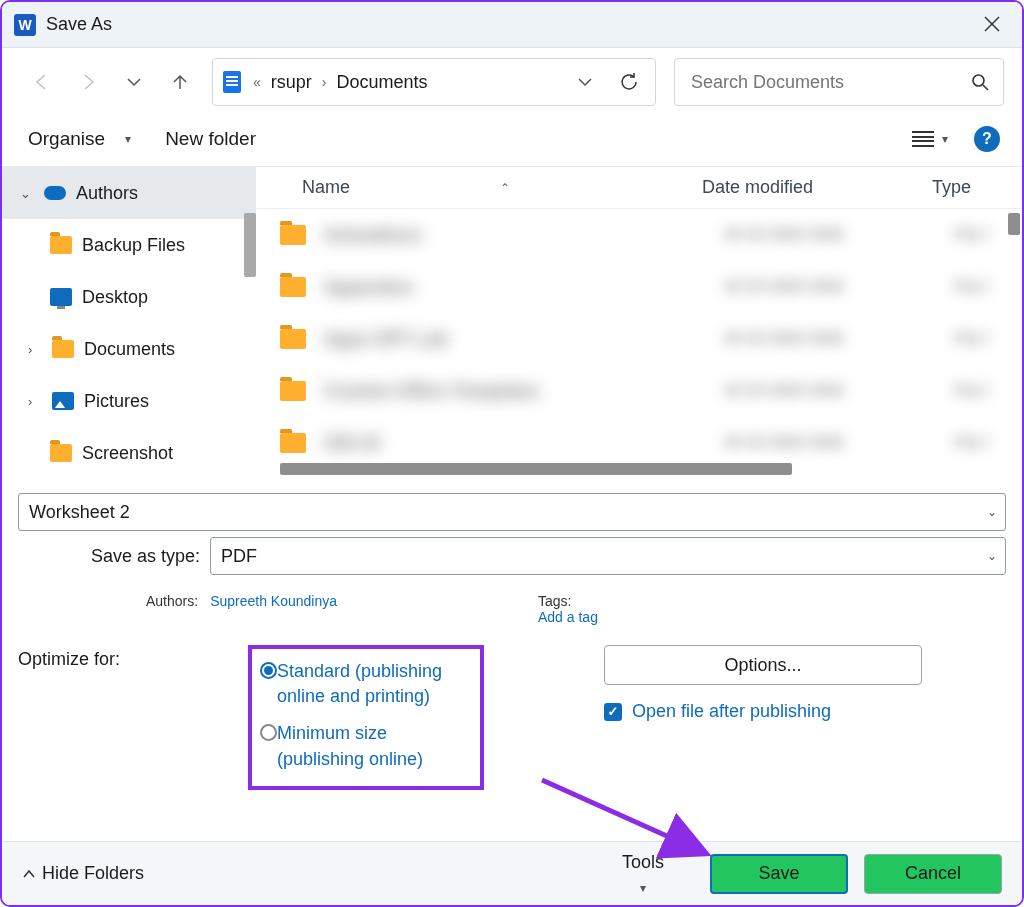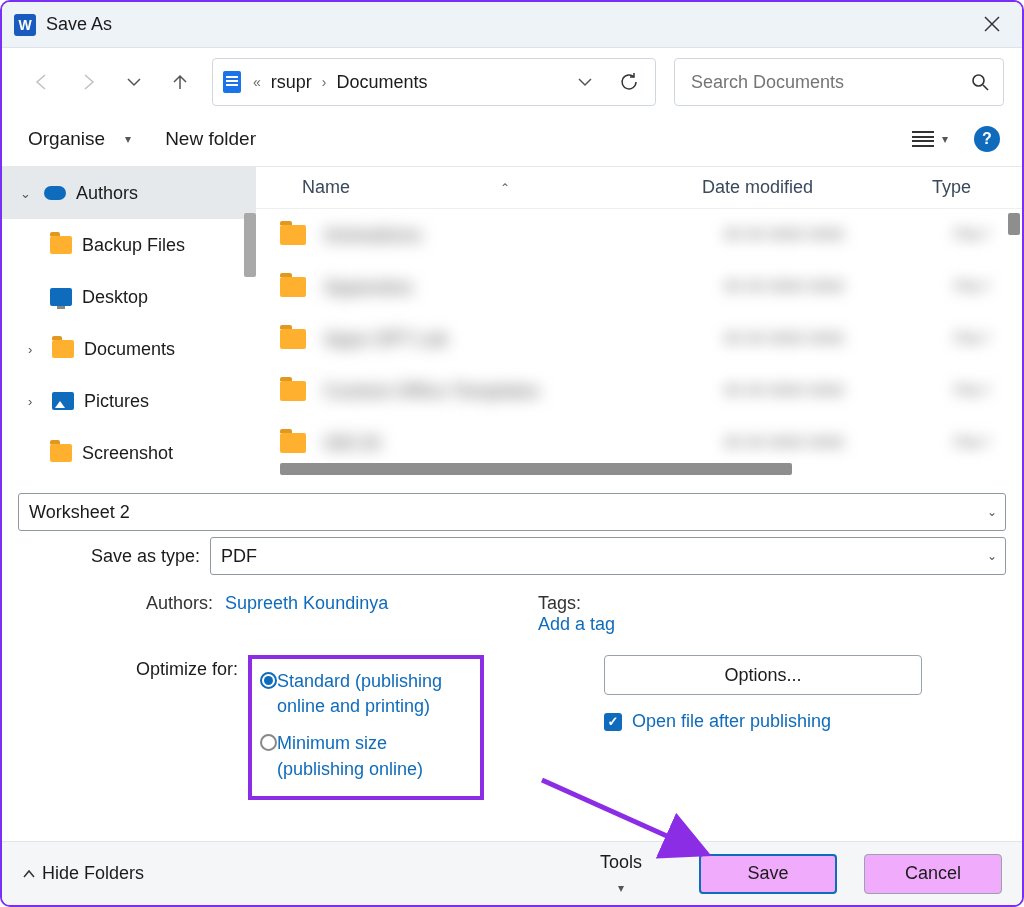--- a/index.html
+++ b/index.html
@@ -70,47 +70,47 @@
   .blur-sm { filter: blur(7px); color:#777; font-size:16px; }
   .hscroll { position:absolute; bottom:4px; left:24px; right:230px; height:12px; background:#8e8e8e; border-radius:2px; }
   .vscroll { position:absolute; right:2px; top:46px; width:12px; height:22px; background:#8e8e8e; border-radius:2px; }
 
   
   .form { padding:14px 16px 0 16px; }
   .fr { display:flex; align-items:center; margin-bottom:6px; }
   .flab { width:192px; text-align:right; padding-right:10px; font-size:18px; }
   .finput { flex:1; height:38px; border:1px solid #8f98a3; border-radius:3px; padding:0 10px; font-size:18px; display:flex; align-items:center; position:relative; }
   .finput .dd { position:absolute; right:8px; font-size:12px; color:#555; }
-  .meta { display:flex; padding:12px 0 0 0; font-size:18px; }
+  .meta { display:flex; padding:12px 0 0 0; font-size:14px; }
   .meta .mlab { color:#333; margin-right:12px; }
   .meta .mval.link { color:#0f6cbd; cursor:pointer; }
   .meta .col1 { padding-left:128px; display:flex; width:520px; }
   .meta .col2 { display:flex;flex-direction:column; }
 
   .optrow { display:flex; padding:20px 0 0 0; }
-  .optrow .olab { width:230px; text-align:right; padding-right:10px; padding-top:4px; font-size:18px; }
+  .optrow .olab { width:230px; padding-right:10px; padding-top:4px; font-size:18px; }
   .radiobox { border:4px solid #8c2de6; padding:10px 18px 14px 8px; width:236px; }
   .radio { display:flex; align-items:flex-start; gap:0; margin-bottom:12px; cursor:pointer; }
   .radio:last-child { margin-bottom:0; }
   .rcirc { width:17px; height:17px; border:2px solid #0f6cbd; border-radius:50%; margin-top:3px; flex-shrink:0; display:flex; align-items:center; justify-content:center; }
   .rcirc.sel::after { content:""; width:9px; height:9px; background:#0f6cbd; border-radius:50%; }
   .rcirc.unsel { border-color:#888; }
   .rlab { color:#0f6cbd; font-size:18px; line-height:1.4; }
 
   .rightopts { margin-left:120px; }
   .optbtn { width:318px; height:40px; border:1px solid #9aa2ab; border-radius:4px; background:#fff; font-size:18px; display:flex; align-items:center; justify-content:center; cursor:pointer; margin-bottom:16px; }
   .chk { display:flex; align-items:center; gap:10px; font-size:18px; color:#0f6cbd; cursor:pointer; }
   .cbox { width:18px; height:18px; background:#0f6cbd; border-radius:3px; display:flex; align-items:center; justify-content:center; color:#fff; font-size:13px; font-weight:bold; }
 
   
   .footer { margin-top:auto; height:64px; background:#f5f6f7; border-top:1px solid #e2e5e8; display:flex; align-items:center; padding:0 20px; }
   .hidef { display:flex; align-items:center; gap:6px; font-size:18px; cursor:pointer; }
   .footer .spacer { margin-left:auto; }
   .tools { font-size:18px; display:flex; align-items:center; gap:8px; cursor:pointer; margin-right:30px;flex-direction:column; }
-  .btn { width:138px; height:40px; border:1px solid #9aa2ab; border-radius:4px; background:#f0abfc; font-size:18px; display:flex; align-items:center; justify-content:center; cursor:pointer; margin-left:27px; }
+  .btn { width:138px; height:40px; border:1px solid #9aa2ab; border-radius:4px; background:#22c55e; font-size:18px; display:flex; align-items:center; justify-content:center; cursor:pointer; margin-left:16px; }
   .btn.primary { border:2px solid #0f6cbd; }
 
   
   .arrow-ann { position:absolute; left:530px; top:770px; pointer-events:none; }
 </style>
 </head>
 <body>
 
 <div class="window">
 

